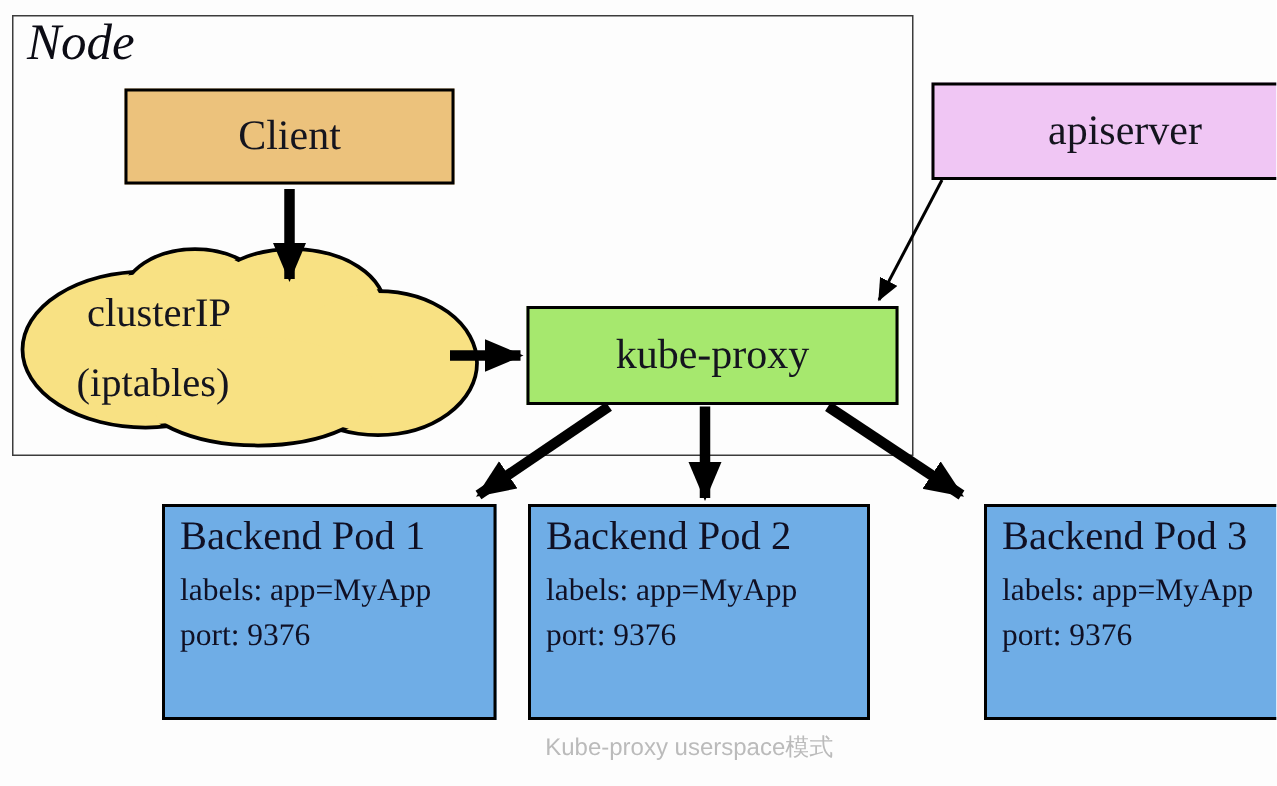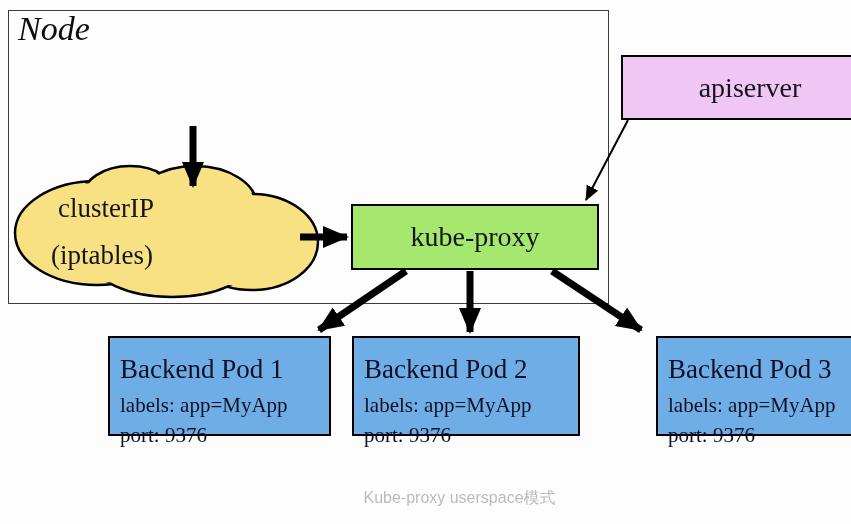--- a/index.html
+++ b/index.html
@@ -26,25 +26,25 @@
     border:2px solid var(--border,#000);
     display:flex;align-items:center;justify-content:center;
     font-size:28px;color:#14141e;
     box-sizing:border-box;
   }
   .client-box{left:83px;top:59px;width:220px;height:64px;background:var(--client,#ecc27c);}
   .kubeproxy-box{left:351px;top:204px;width:248px;height:66px;background:var(--kube-proxy,#a6e86e);}
   .apiserver-box{left:621px;top:55px;width:258px;height:65px;background:var(--apiserver,#f0c6f4);}
   
   .pod{
-    position:absolute;top:336px;height:100px;
+    position:absolute;top:336px;height:144px;
     background:var(--pod,#6fade6);
     border:2px solid var(--border,#000);
     box-sizing:border-box;
-    padding:16px 0 0 10px;
+    padding:4px 0 0 10px;
     color:#101024;
   }
   .pod1{left:108px;width:223px;}
   .pod2{left:352px;width:228px;}
   .pod3{left:628px;width:227px;margin-left:28px;}
   .pod-title{font-size:27px;line-height:1.15;}
   .pod-line{font-size:21px;line-height:1.1;margin-top:9px;}
   .pod-line + .pod-line{margin-top:7px;}
   
   .cloud-text{
@@ -100,20 +100,23 @@
       <line x1="628" y1="120" x2="586" y2="200" stroke-width="2" marker-end="url(#ah-small)"></line>
       <line x1="406" y1="271" x2="319" y2="330" stroke-width="7" marker-end="url(#ah-big)"></line>
       <line x1="470" y1="271" x2="470" y2="332" stroke-width="7" marker-end="url(#ah-big)"></line>
       <line x1="552" y1="271" x2="641" y2="330" stroke-width="7" marker-end="url(#ah-big)"></line>
     </g>
   </svg>
 
   <div class="cloud-text cloud-line1">clusterIP</div>
   <div class="cloud-text cloud-line2">(iptables)</div>
 
+  <div class="dbox client-box">
+    <span>Client</span>
+  </div>
 
   <div class="dbox kubeproxy-box">
     <span>kube-proxy</span>
   </div>
 
   <div class="dbox apiserver-box">
     <span>apiserver</span>
   </div>
 
   <div class="pod pod1">

